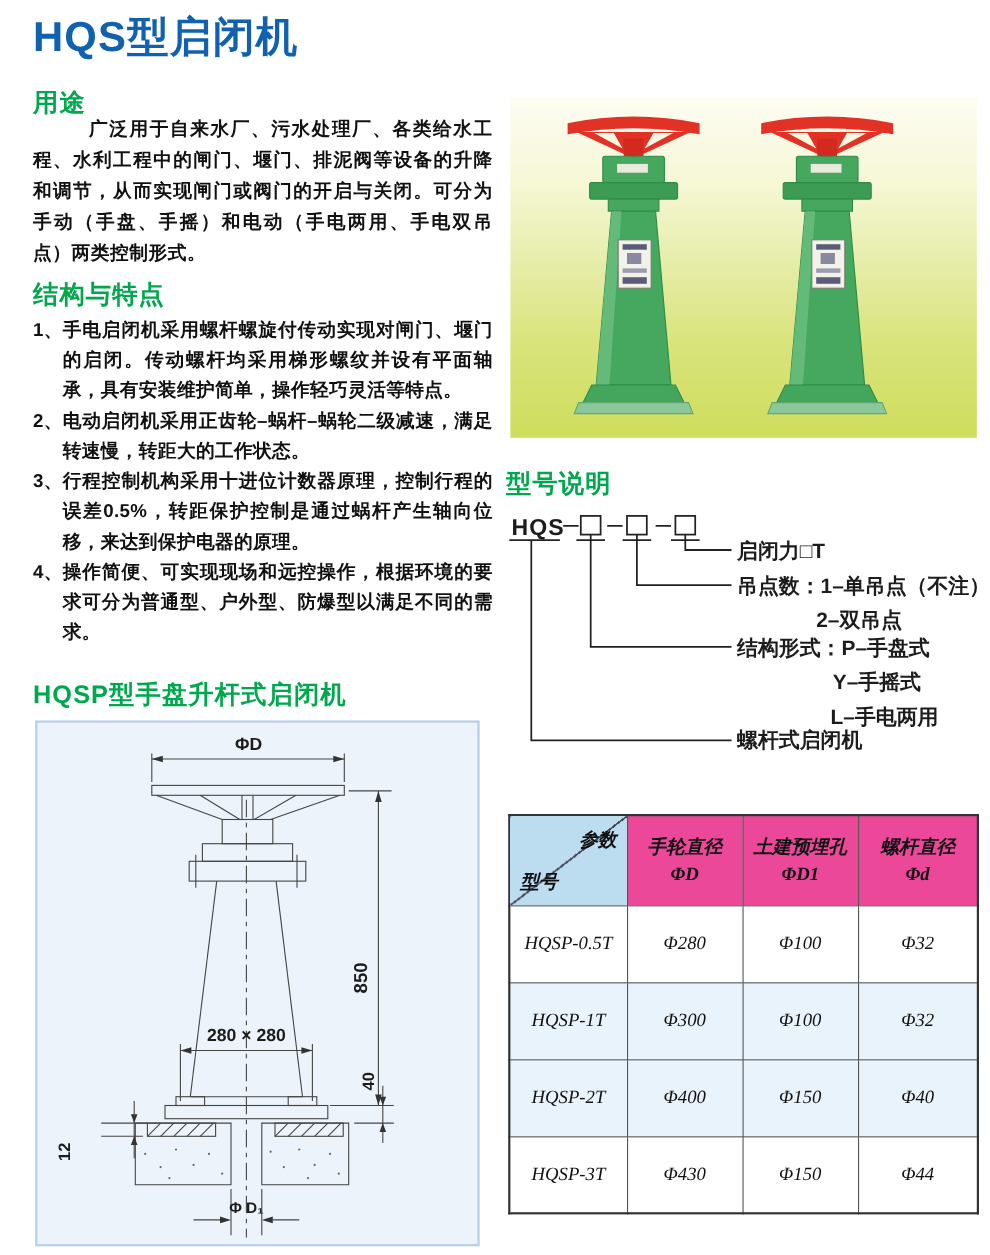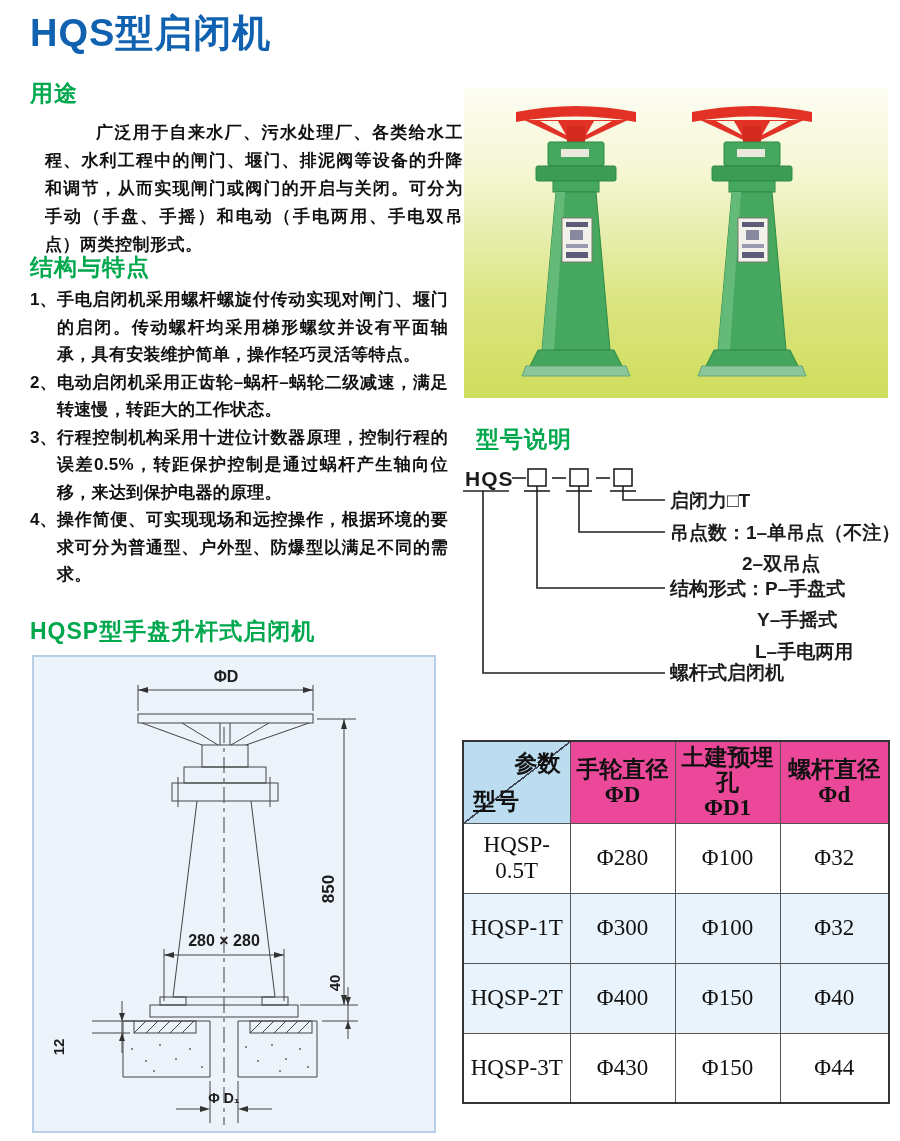--- a/index.html
+++ b/index.html
@@ -4,42 +4,42 @@
 <style>
   html,body { margin:0; padding:0; background:#ffffff; }
   .page { position:relative; width:900px; height:1141px; background:#ffffff; overflow:hidden;
           font-family:"Liberation Sans","DejaVu Sans",sans-serif; color:#111; }
 
   .title { position:absolute; left:30px; top:8px; margin:0; font-size:38px; font-weight:700;
            color:#1061b0; letter-spacing:1px; }
 
   .sec { position:absolute; margin:0; font-size:23px; font-weight:700; color:#00a84d; letter-spacing:1px;text-align:right; }
 
-  .body-text { position:absolute; left:30px; top:104px; width:418px; margin:15px;
+  .body-text { position:absolute; left:30px; top:104px; width:418px; margin:0;
                font-size:17px; line-height:28px; font-weight:600; text-align:justify;
                text-indent:3em; letter-spacing:0.5px; }
 
   .features { position:absolute; left:30px; top:286px; width:418px; margin:0; padding:0;
               list-style:none; font-size:17px; line-height:27.5px; font-weight:600; letter-spacing:0.3px; }
   .features li { position:relative; padding-left:27px; text-align:justify; }
   .features .num { position:absolute; left:0; top:0; }
 
   .drawing-box { position:absolute; left:32px; top:655px; width:404px; height:478px;
                  box-sizing:border-box; background:#edf3fa; border:2px solid #b9cfe8; }
   .drawing-box svg { display:block; }
 
   .photo { position:absolute; left:464px; top:88px; width:424px; height:310px;
            background:linear-gradient(180deg,#fdfdf3 0%,#f6f7d6 25%,#e7edab 48%,#d9e47c 72%,#cfdd5c 100%); }
 
   .legend { position:absolute; left:460px; top:462px; width:432px; height:242px; }
 
   .spec-table { position:absolute; left:462px; top:740px; border-collapse:collapse; table-layout:fixed;
                 font-family:"Liberation Serif","DejaVu Serif",serif; border:2px solid #333; }
   .spec-table td { border:1px solid #555; text-align:center; vertical-align:middle;
-                   font-size:23px; color:#111; padding:0; }
+                   font-size:17px; color:#111; padding:0;font-style:italic; }
   .spec-table tr.head { height:82px; }
   .spec-table tr.row { height:70px; }
   .spec-table tr.head td { background:#ec4899; font-weight:600; line-height:25px; }
   .spec-table tr.stripe td { background:#e9f3fb; }
   .corner { position:relative;
             background:linear-gradient(to bottom right,
               rgba(0,0,0,0) calc(50% - 0.8px), #445 calc(50% - 0.8px),
               #445 calc(50% + 0.8px), rgba(0,0,0,0) calc(50% + 0.8px)), #bcdcf0 !important; }
   .c-top { position:absolute; top:9px; right:9px; }
   .c-bot { position:absolute; bottom:9px; left:9px; }
@@ -212,21 +212,21 @@
 
           <polygon points="34,252 110,252 118,268 26,268" fill="#44a65c" stroke="#2f8a47" stroke-width="1"></polygon>
           <polygon points="22,268 122,268 126,278 18,278" fill="#8cc79b" stroke="#5fa873" stroke-width="1"></polygon>
         </g>
       </defs>
       <use href="#hoist" x="40" y="10"></use>
       <use href="#hoist" x="216" y="10"></use>
     </svg>
   </div>
 
-  <h2 class="sec" style="left:460px; top:424px;margin-left:16px;">型号说明</h2>
+  <h2 class="sec" style="left:460px; top:424px;">型号说明</h2>
 
   <div class="legend">
     <svg width="432" height="242" viewBox="0 0 432 242">
       <g stroke="#222" stroke-width="1.6" fill="none">
         <line x1="3" y1="29" x2="49" y2="29"></line>
         <line x1="52" y1="16" x2="66" y2="16"></line>
         <rect x="68" y="7" width="18" height="17"></rect>
         <line x1="64" y1="29" x2="90" y2="29"></line>
         <line x1="92" y1="16" x2="106" y2="16"></line>
         <rect x="110" y="7" width="18" height="17"></rect>

